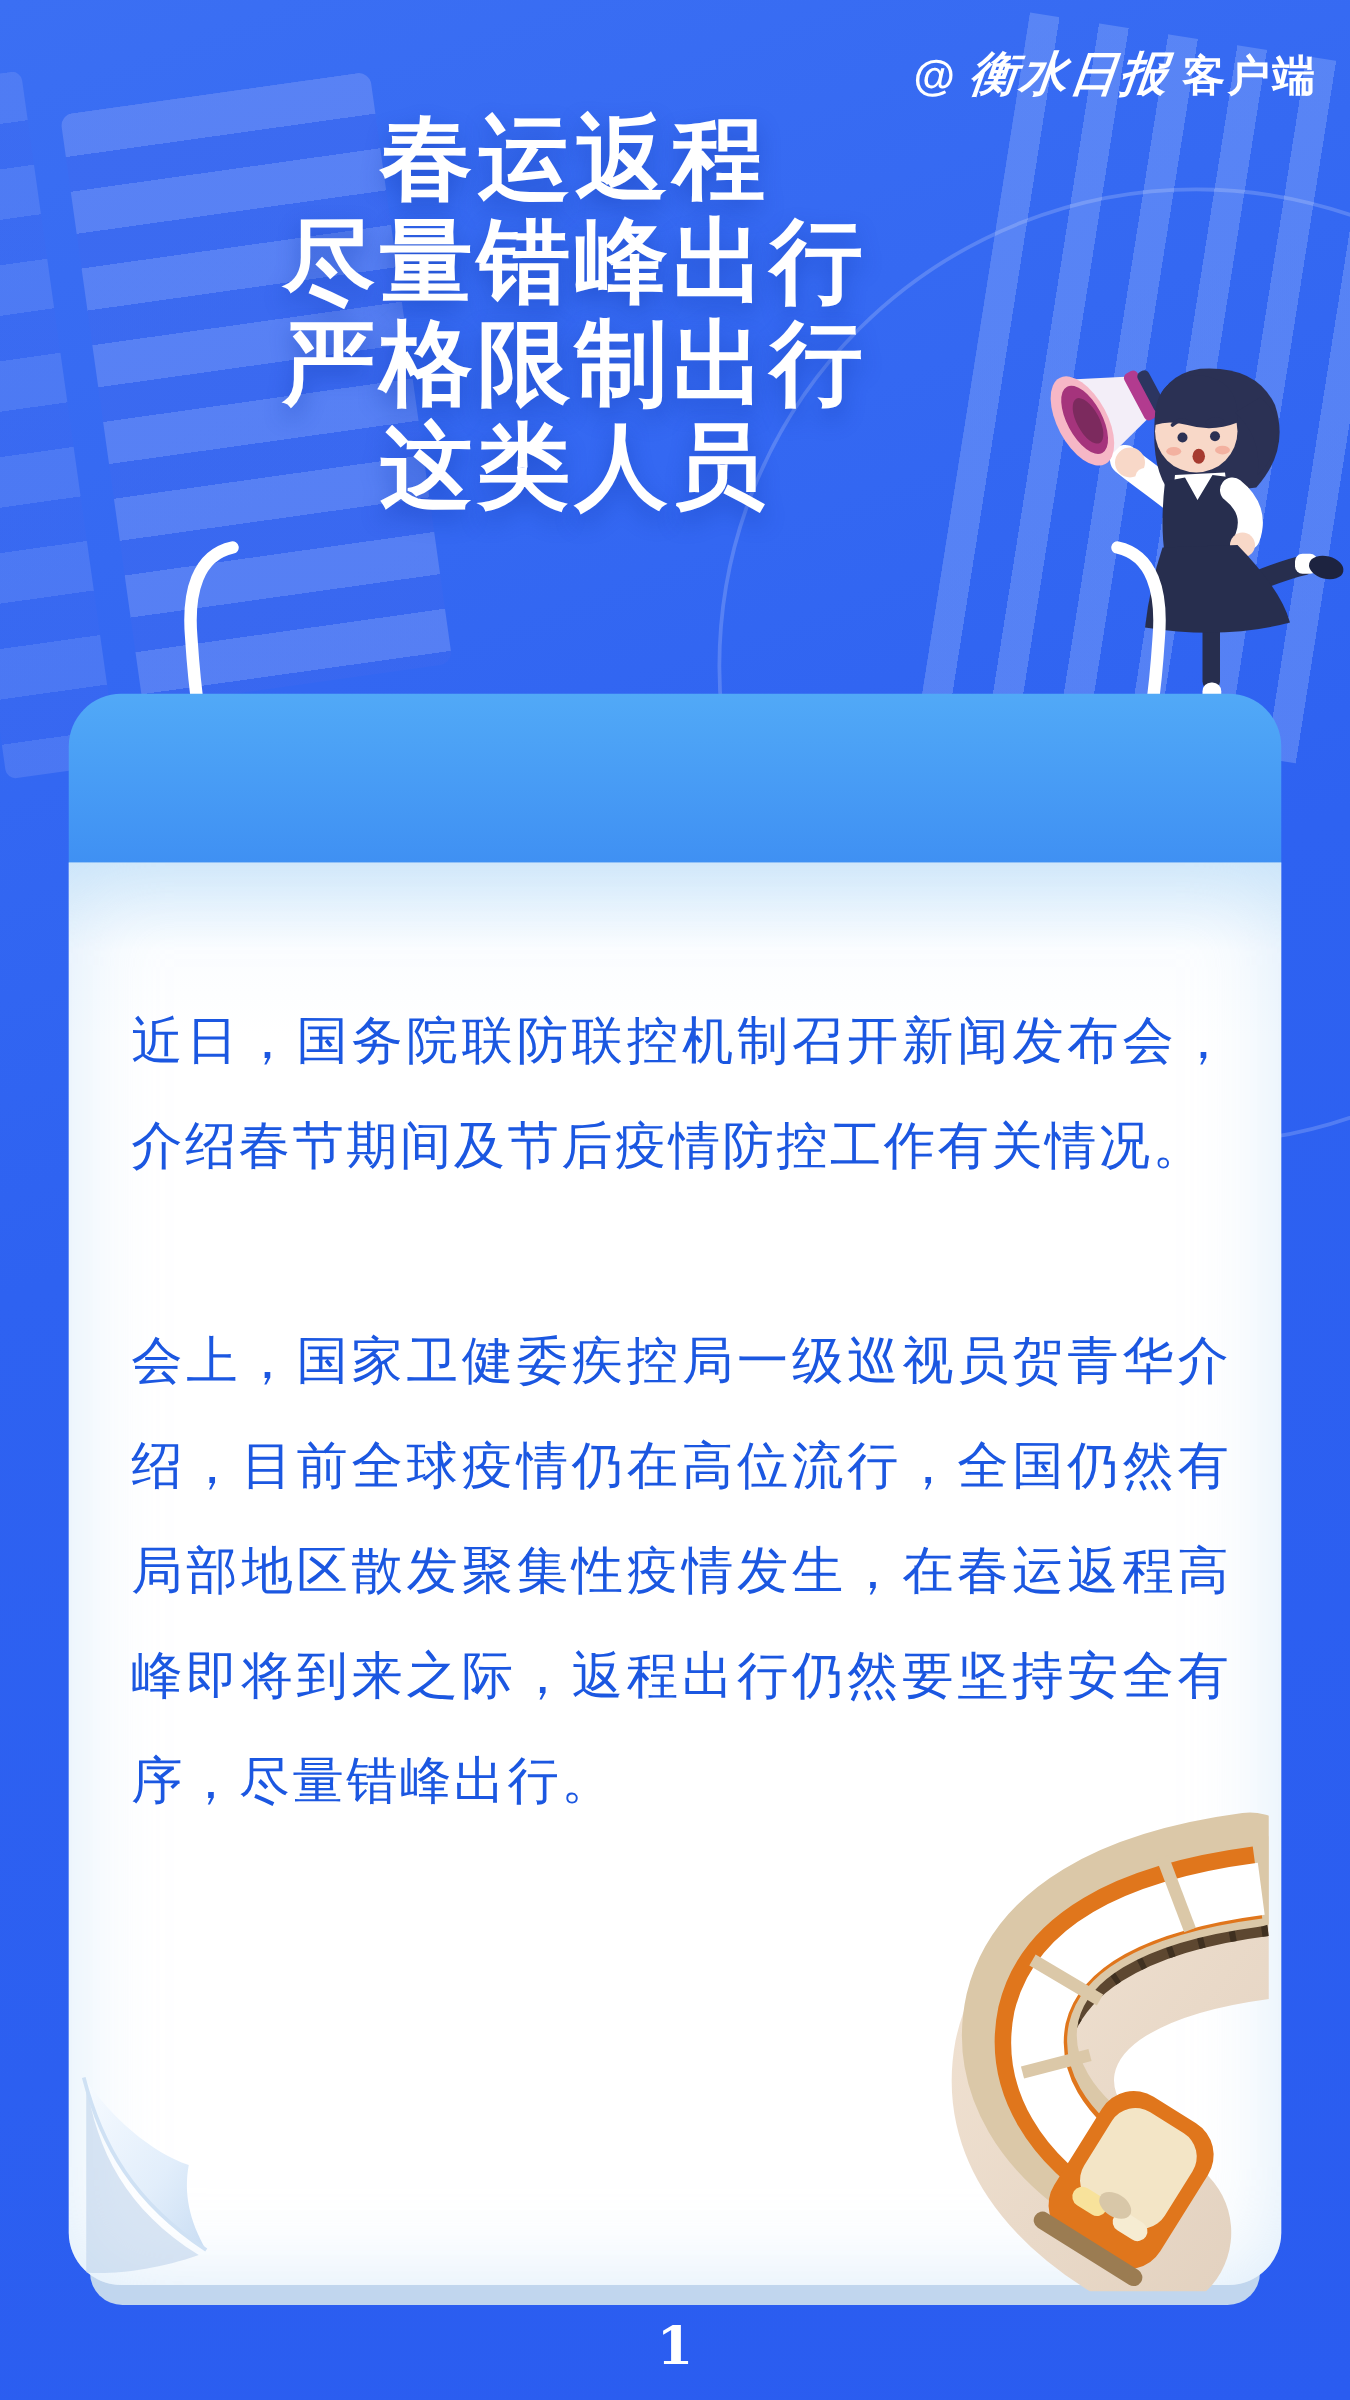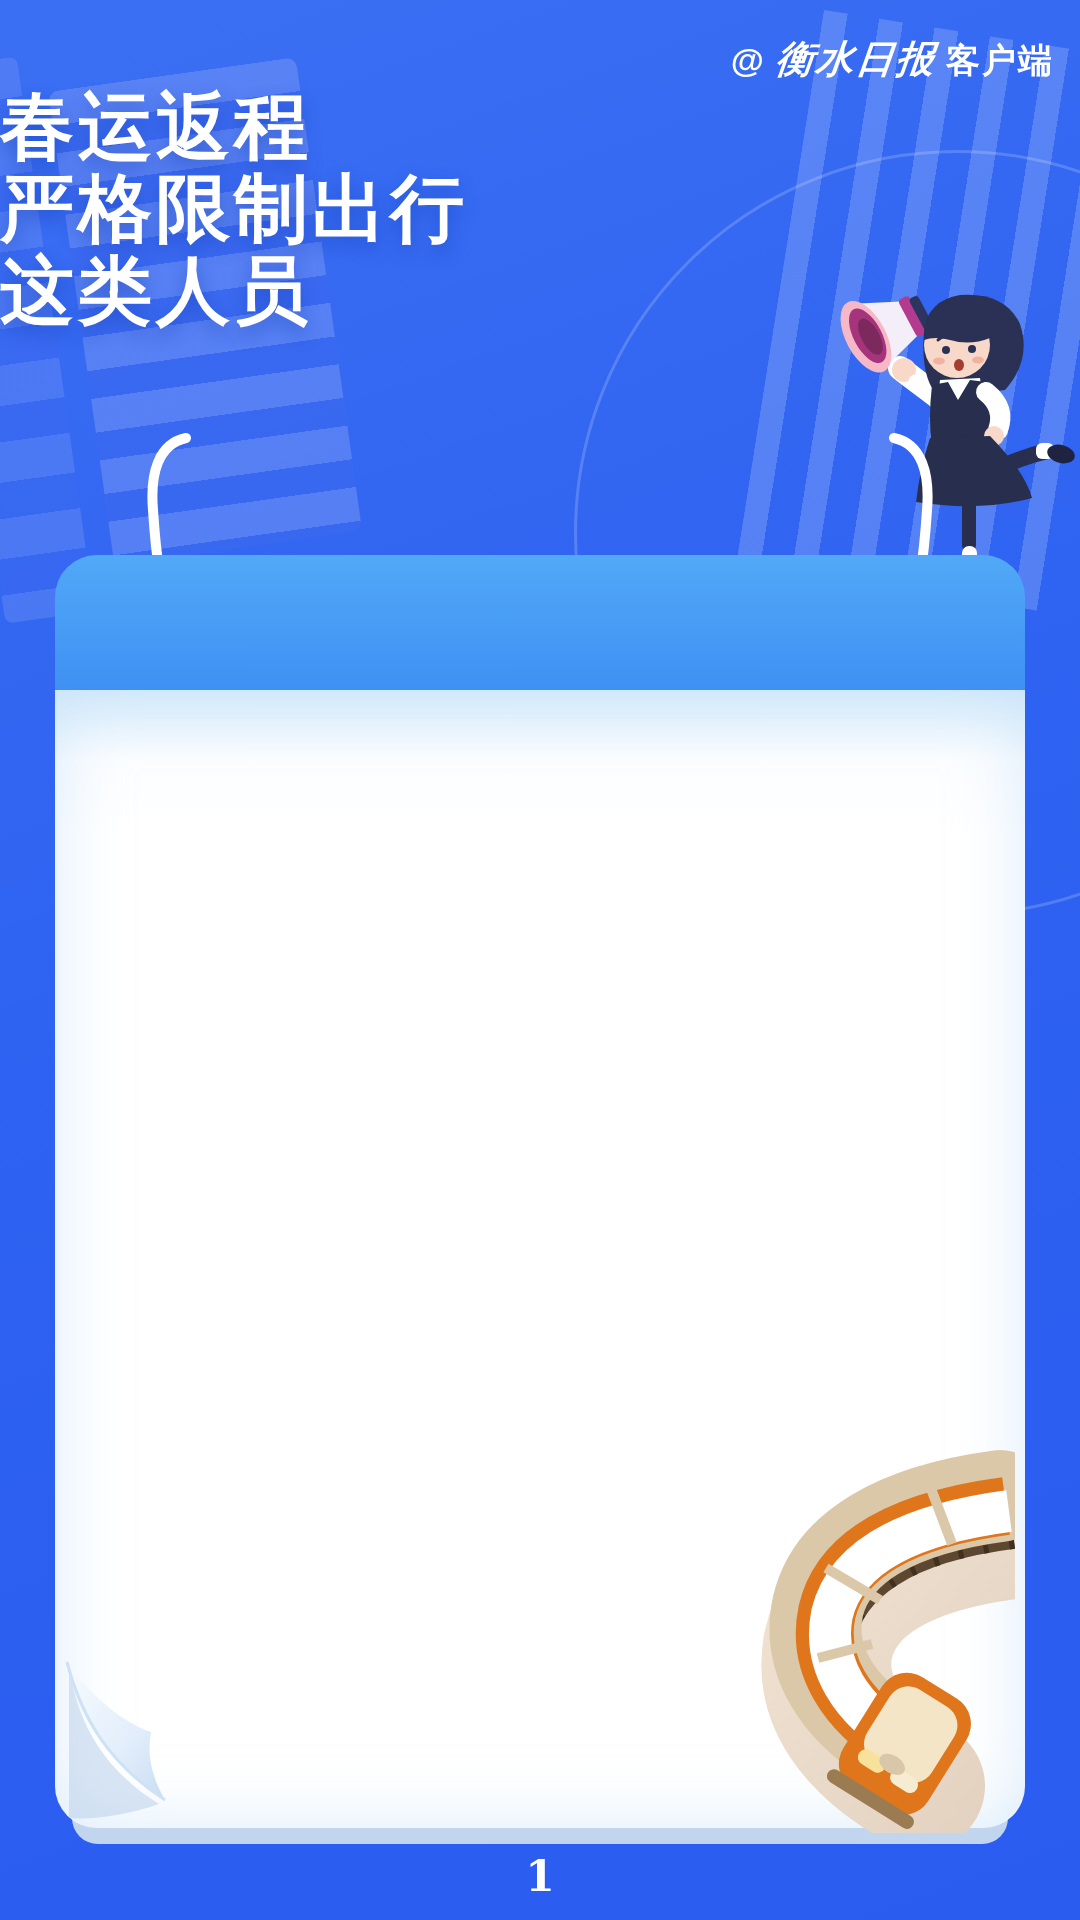--- a/index.html
+++ b/index.html
@@ -23,21 +23,21 @@
   .bg-arc{position:absolute;right:-260px;top:150px;width:760px;height:760px;border-radius:50%;
     border:3px solid rgba(255,255,255,.18);}
 
   
   .watermark{position:absolute;top:34px;right:26px;color:#fff;font-size:34px;font-weight:bold;
     letter-spacing:2px;display:flex;align-items:baseline;gap:10px;}
   .watermark .brand{font-family:"DejaVu Serif","Liberation Serif",serif;font-style:italic;
     font-size:38px;transform:skewX(-6deg);}
 
   
-  .title{position:absolute;left:0;top:86px;width:920px;text-align:left;color:#fff;
+  .title{position:absolute;left:0;top:86px;width:920px;text-align:center;color:#fff;
     font-weight:900;font-size:74px;line-height:82px;letter-spacing:4px;
     text-shadow:0 8px 18px rgba(16,55,170,.45);}
 
   
   .card-band{position:absolute;left:55px;top:555px;width:970px;height:136px;
     border-radius:42px 42px 0 0;
     background:linear-gradient(180deg,#51a9f7 0%,#3f90f3 100%);}
   .card-under{position:absolute;left:72px;top:1770px;width:936px;height:74px;
     border-radius:26px;background:#c1d6ee;}
   .card-body{position:absolute;left:55px;top:690px;width:970px;height:1138px;
@@ -72,20 +72,21 @@
   <div class="bg-arc"></div>
 
   <div class="watermark">
     <span>@</span>
     <span class="brand">衡水日报</span>
     <span>客户端</span>
   </div>
 
   <div class="title">
     <div>春运返程</div>
+    <div>尽量错峰出行</div>
     <div>严格限制出行</div>
     <div>这类人员</div>
   </div>
 
   <svg class="girl" viewBox="0 0 260 390">
 
     <path d="M185,225 Q210,215 224,212" stroke="#272e4e" stroke-width="16" fill="none" stroke-linecap="round"></path>
     <rect x="216" y="203" width="18" height="16" rx="6" fill="#ffffff"></rect>
     <ellipse cx="241" cy="214" rx="14" ry="9" fill="#1d2340" transform="rotate(14 241 214)"></ellipse>
 
@@ -136,20 +137,24 @@
     <path d="M186,38 C158,44 150,74 153,110 C156,156 162,196 170,216" stroke="#ffffff" stroke-width="10" fill="none" stroke-linecap="round"></path>
     <circle cx="168" cy="232" r="21" fill="#d6e8fa" stroke="#ffffff" stroke-width="3"></circle>
     <path d="M894,38 C922,44 930,74 927,110 C924,156 918,196 910,216" stroke="#ffffff" stroke-width="10" fill="none" stroke-linecap="round"></path>
     <circle cx="912" cy="232" r="21" fill="#d6e8fa" stroke="#ffffff" stroke-width="3"></circle>
   </svg>
 
   <div class="card-under"></div>
   <div class="card-band"></div>
   <div class="card-body"></div>
 
+  <div class="article">
+    <p>近日，国务院联防联控机制召开新闻发布会，介绍春节期间及节后疫情防控工作有关情况。</p>
+    <p>会上，国家卫健委疾控局一级巡视员贺青华介绍，目前全球疫情仍在高位流行，全国仍然有局部地区散发聚集性疫情发生，在春运返程高峰即将到来之际，返程出行仍然要坚持安全有序，尽量错峰出行。</p>
+  </div>
 
   <svg class="train" viewBox="0 0 415 385">
     <defs>
       <linearGradient id="platform" x1="0" y1="0" x2="1" y2="1">
         <stop offset="0" stop-color="#efe0d0"></stop>
           <stop offset="1" stop-color="#e3d2c0"></stop>
       </linearGradient>
     </defs>
 
     <path d="M412,86 C300,100 240,140 228,198 C218,252 252,300 320,338" stroke="url(#platform)" stroke-width="130" fill="none" stroke-linecap="round"></path>

